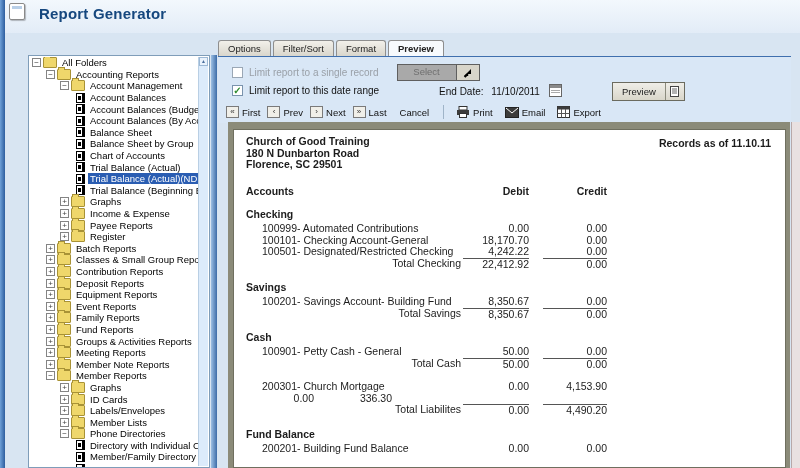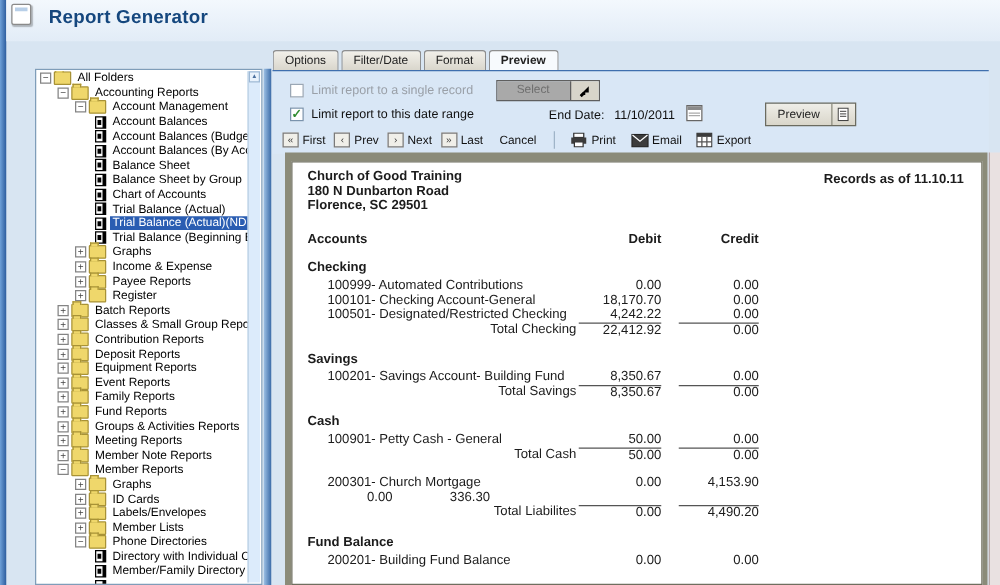--- a/index.html
+++ b/index.html
@@ -308,21 +308,21 @@
     <div class="tree-scrollbar">
       <div class="sb-up">▲</div>
     </div>
   </div>
 
   <div class="divider"></div>
 
   <div class="right-pane">
     <div class="tabs">
       <div class="tab">Options</div>
-      <div class="tab">Filter/Date</div>
+      <div class="tab">Filter/Sort</div>
       <div class="tab">Format</div>
       <div class="tab active">Preview</div>
     </div>
 
     <div class="controls">
       <div class="chk-row row1">
         <span class="checkbox"></span>
         <span>Limit report to a single record</span>
         <span class="select-ctl">
           <span class="select-btn">Select</span>

